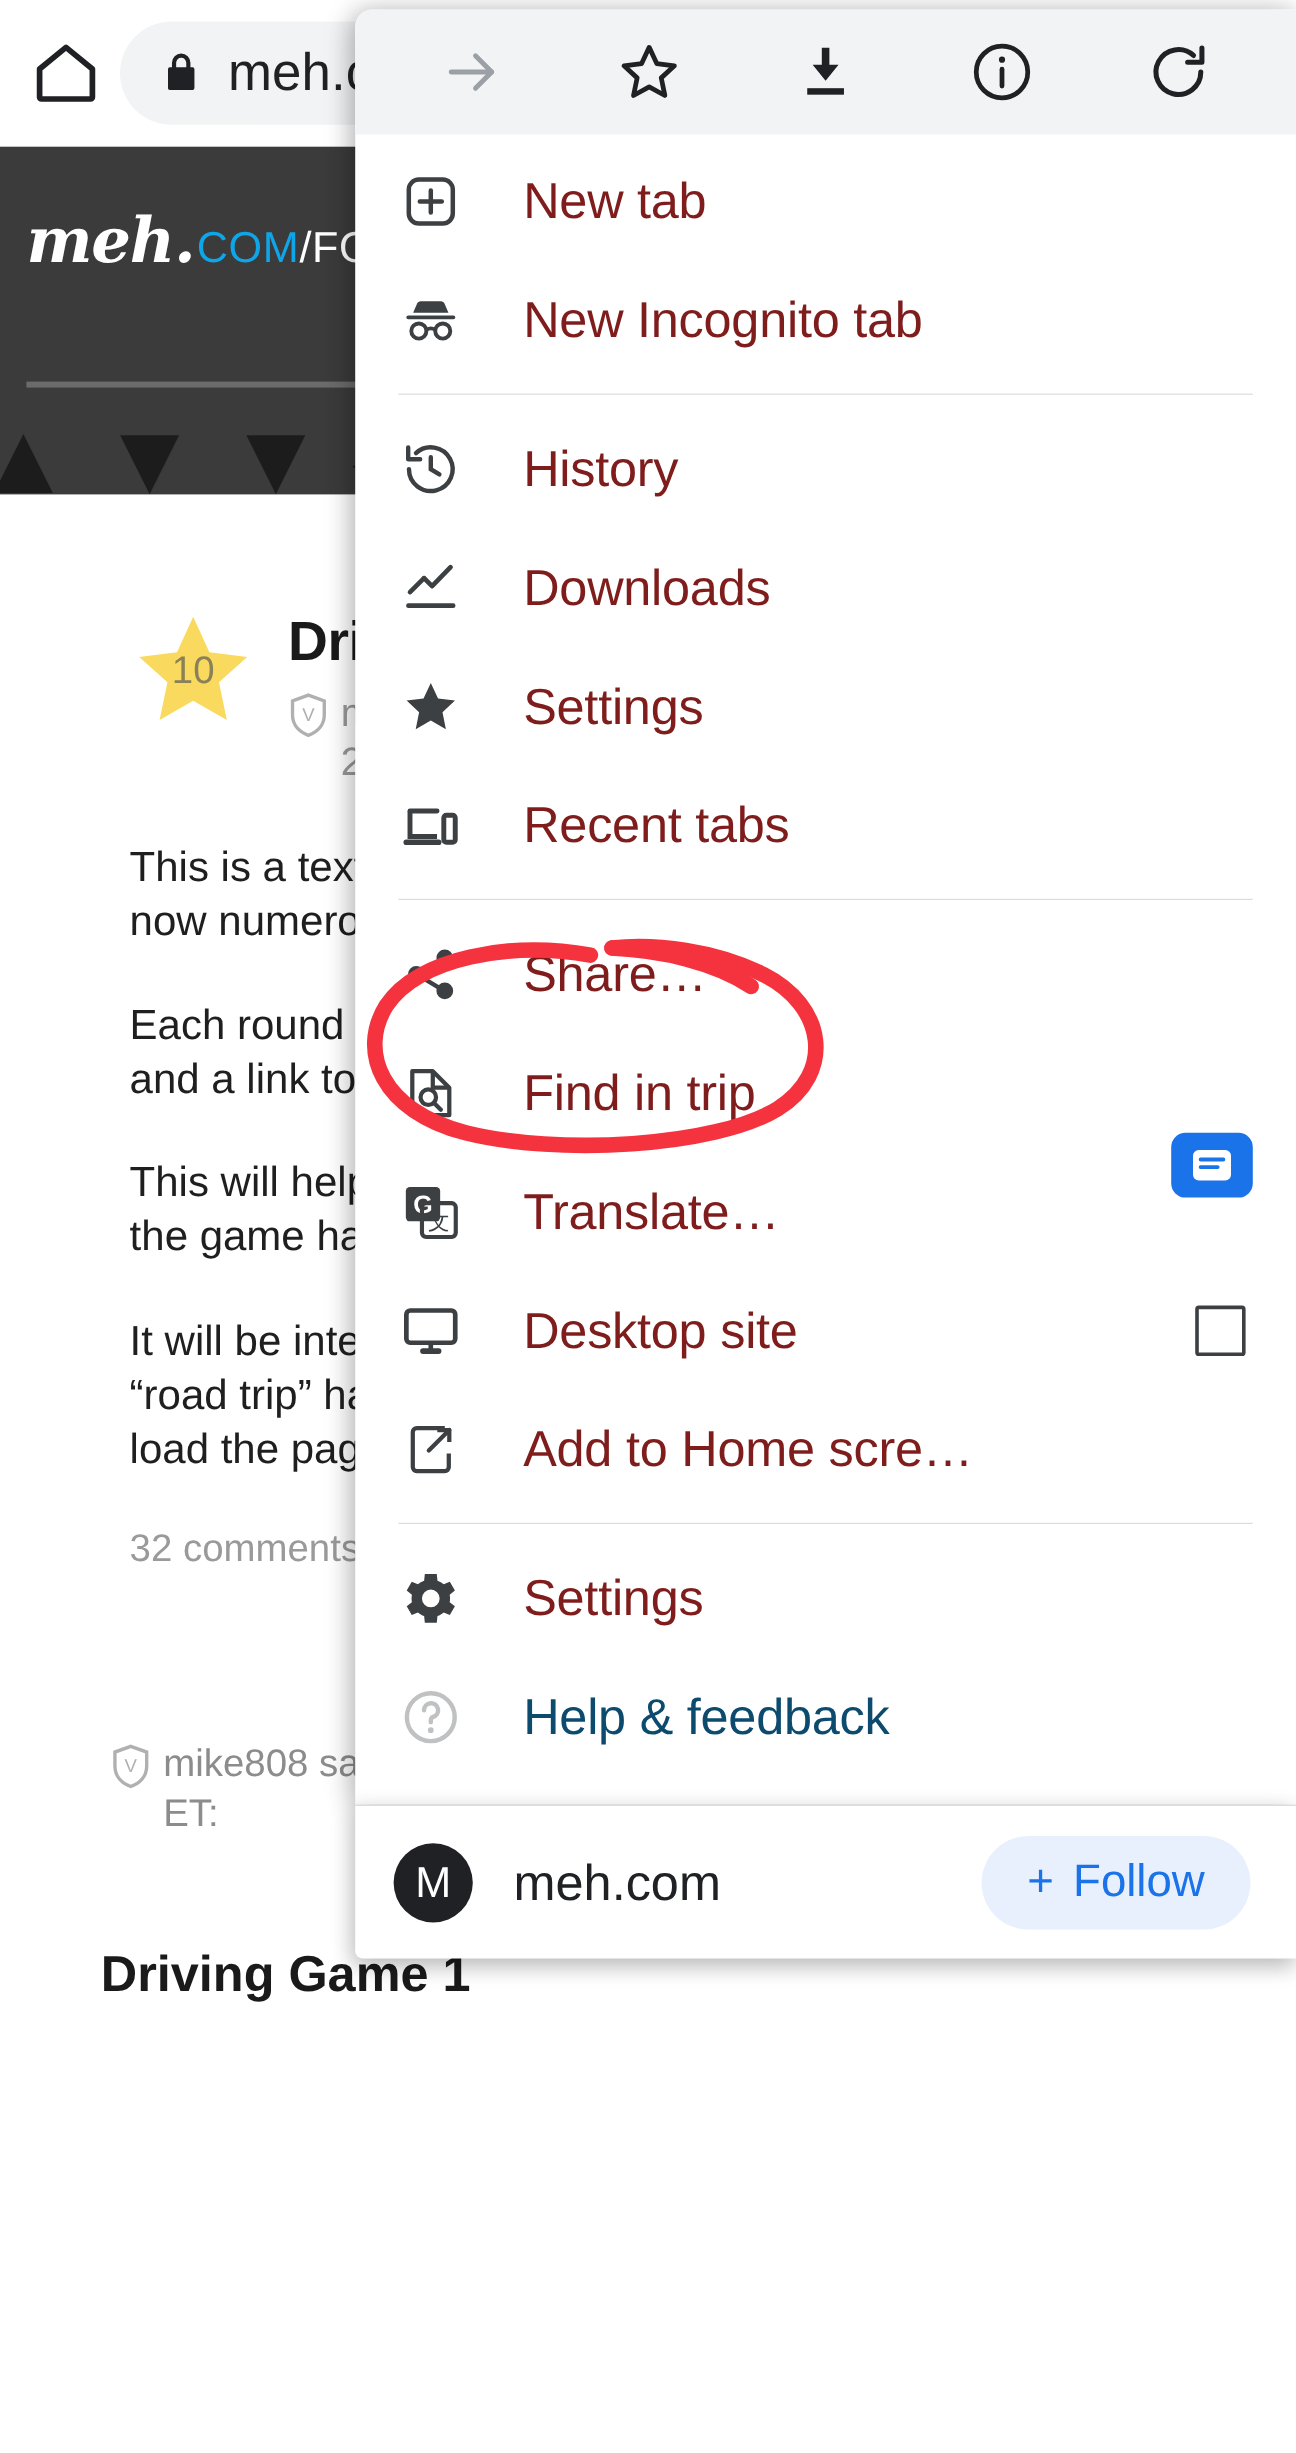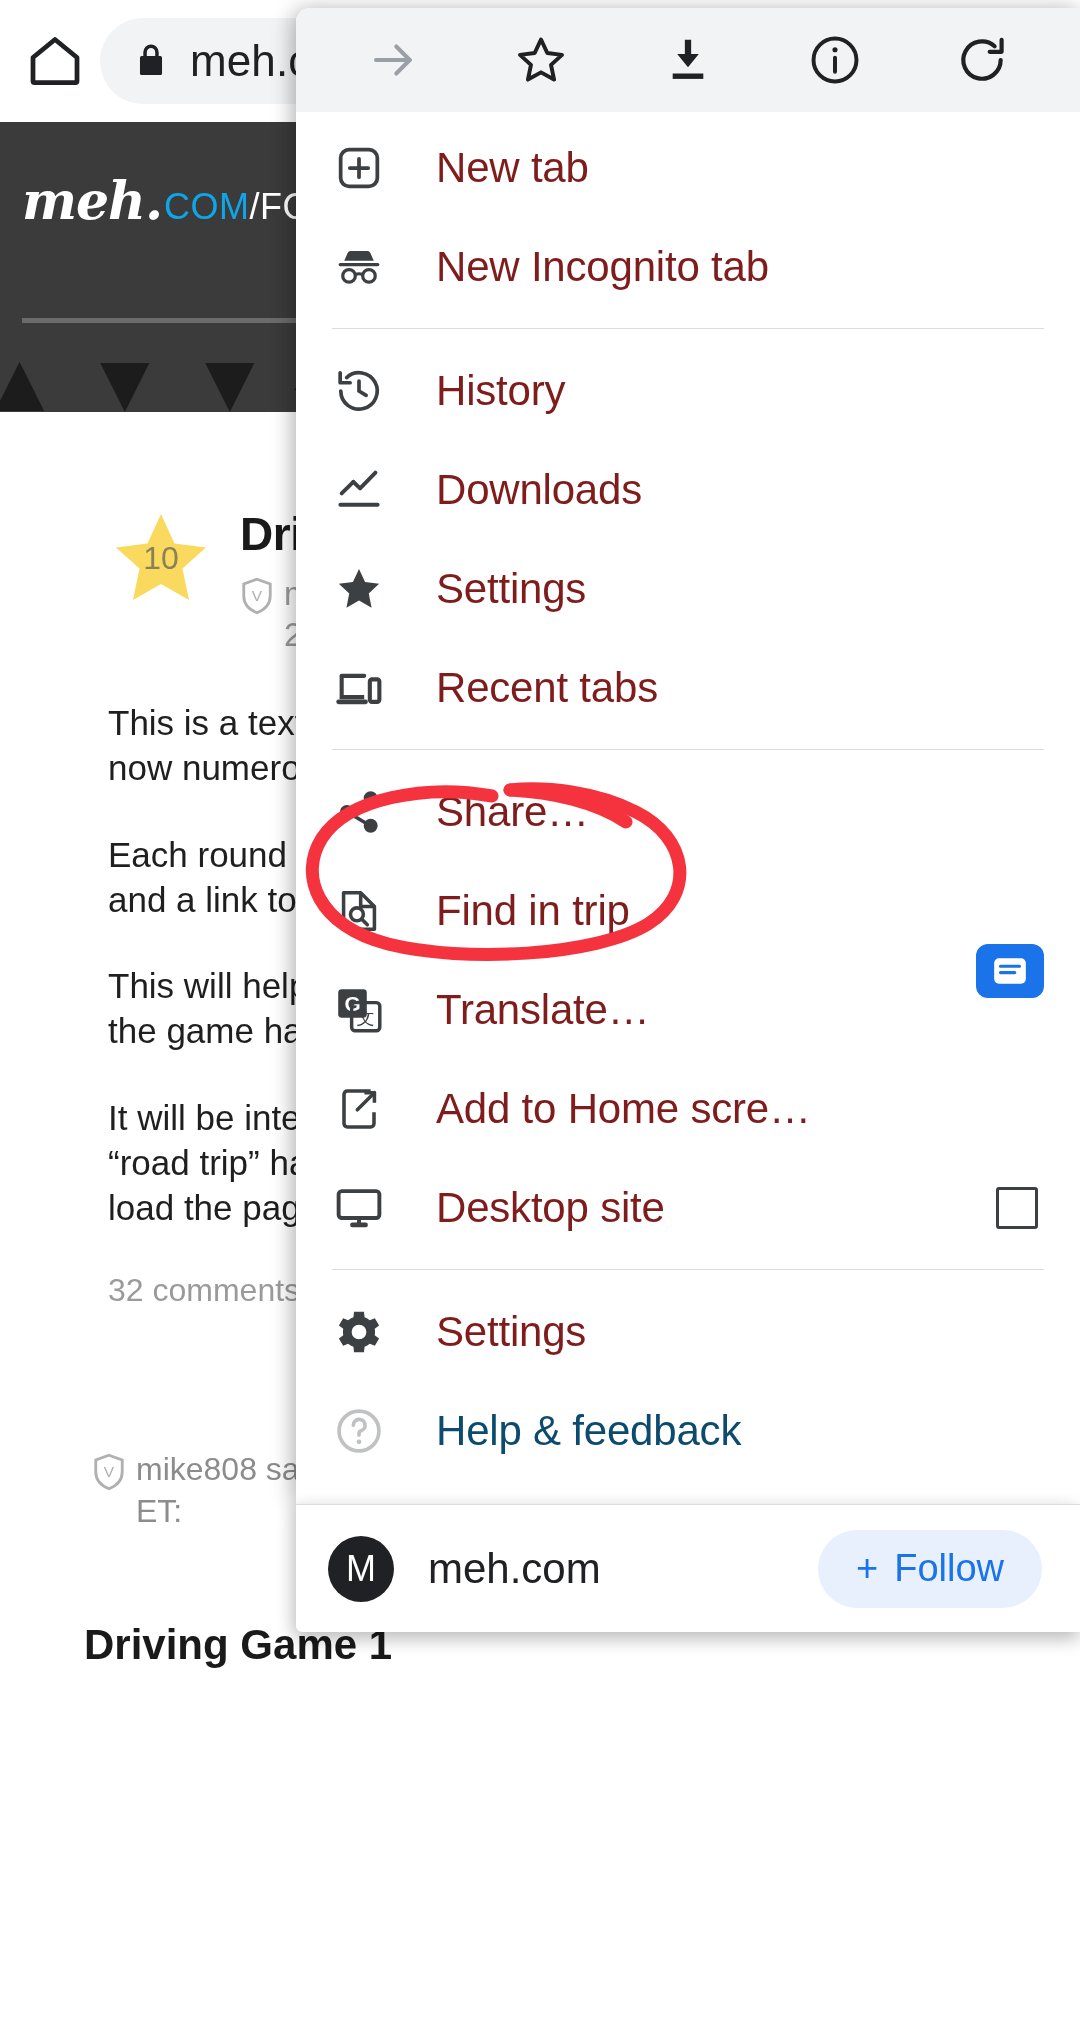--- a/index.html
+++ b/index.html
@@ -568,41 +568,41 @@
           <text x="9" y="12.4" font-size="9.6" fill="#ffffff" text-anchor="middle" font-family="Liberation Sans" font-weight="bold">G</text>
           <rect x="8.6" y="8.6" width="13" height="13" rx="1.6" fill="none" stroke="#3c4043" stroke-width="1.6"></rect>
           <text x="15.1" y="18.4" font-size="8.4" fill="#3c4043" text-anchor="middle" font-family="Liberation Sans">文</text>
         </svg>
       </span>
       <span class="mi-label">Translate…</span>
     </div>
 
     <div class="menu-item">
       <span class="mi-icon">
+        <svg width="52" height="52" viewBox="0 0 24 24" fill="none" stroke="#3c4043" stroke-width="1.8" stroke-linejoin="round">
+          <rect x="2.6" y="4.2" width="18.8" height="12.4" rx="1.5"></rect>
+          <path d="M9 19.8h6" stroke-linecap="round" stroke-width="2.2"></path>
+          <path d="M12 16.6v3.2"></path>
+        </svg>
+      </span>
+      <span class="mi-label">Desktop site</span>
+      <span class="mi-trailing">
+        <span id="desktop-site-checkbox"></span>
+      </span>
+    </div>
+
+    <div class="menu-item">
+      <span class="mi-icon">
         <svg width="50" height="50" viewBox="0 0 24 24" fill="none" stroke="#3c4043" stroke-width="1.7" stroke-linejoin="round">
           <path d="M17.6 3.4H6.4a1.6 1.6 0 0 0-1.6 1.6v14a1.6 1.6 0 0 0 1.6 1.6h11.2a1.6 1.6 0 0 0 1.6-1.6v-5.4"></path>
           <path d="M11.2 12.4 19.4 4.2" stroke-linecap="round"></path>
           <path d="M14.6 4.2h4.8v4.8"></path>
         </svg>
       </span>
       <span class="mi-label">Add to Home scre…</span>
-    </div>
-
-    <div class="menu-item">
-      <span class="mi-icon">
-        <svg width="52" height="52" viewBox="0 0 24 24" fill="none" stroke="#3c4043" stroke-width="1.8" stroke-linejoin="round">
-          <rect x="2.6" y="4.2" width="18.8" height="12.4" rx="1.5"></rect>
-          <path d="M9 19.8h6" stroke-linecap="round" stroke-width="2.2"></path>
-          <path d="M12 16.6v3.2"></path>
-        </svg>
-      </span>
-      <span class="mi-label">Desktop site</span>
-      <span class="mi-trailing">
-        <span id="desktop-site-checkbox"></span>
-      </span>
     </div>
 
     <div class="menu-sep"></div>
 
     <div class="menu-item">
       <span class="mi-icon">
         <svg width="52" height="52" viewBox="0 0 24 24" fill="#3c4043">
           <path d="M19.4 12c0-.5-.05-1-.13-1.45l2-1.55-1.95-3.4-2.35.95c-.7-.6-1.5-1.07-2.4-1.36L14.3 2.6H9.7l-.27 2.59c-.9.29-1.7.76-2.4 1.36l-2.35-.95L2.73 9l2 1.55A8.6 8.6 0 0 0 4.6 12c0 .5.05 1 .13 1.45l-2 1.55 1.95 3.4 2.35-.95c.7.6 1.5 1.07 2.4 1.36l.27 2.59h4.6l.27-2.59c.9-.29 1.7-.76 2.4-1.36l2.35.95 1.95-3.4-2-1.55c.08-.45.13-.95.13-1.45zM12 15.4A3.4 3.4 0 1 1 12 8.6a3.4 3.4 0 0 1 0 6.8z"></path>
         </svg>
       </span>

